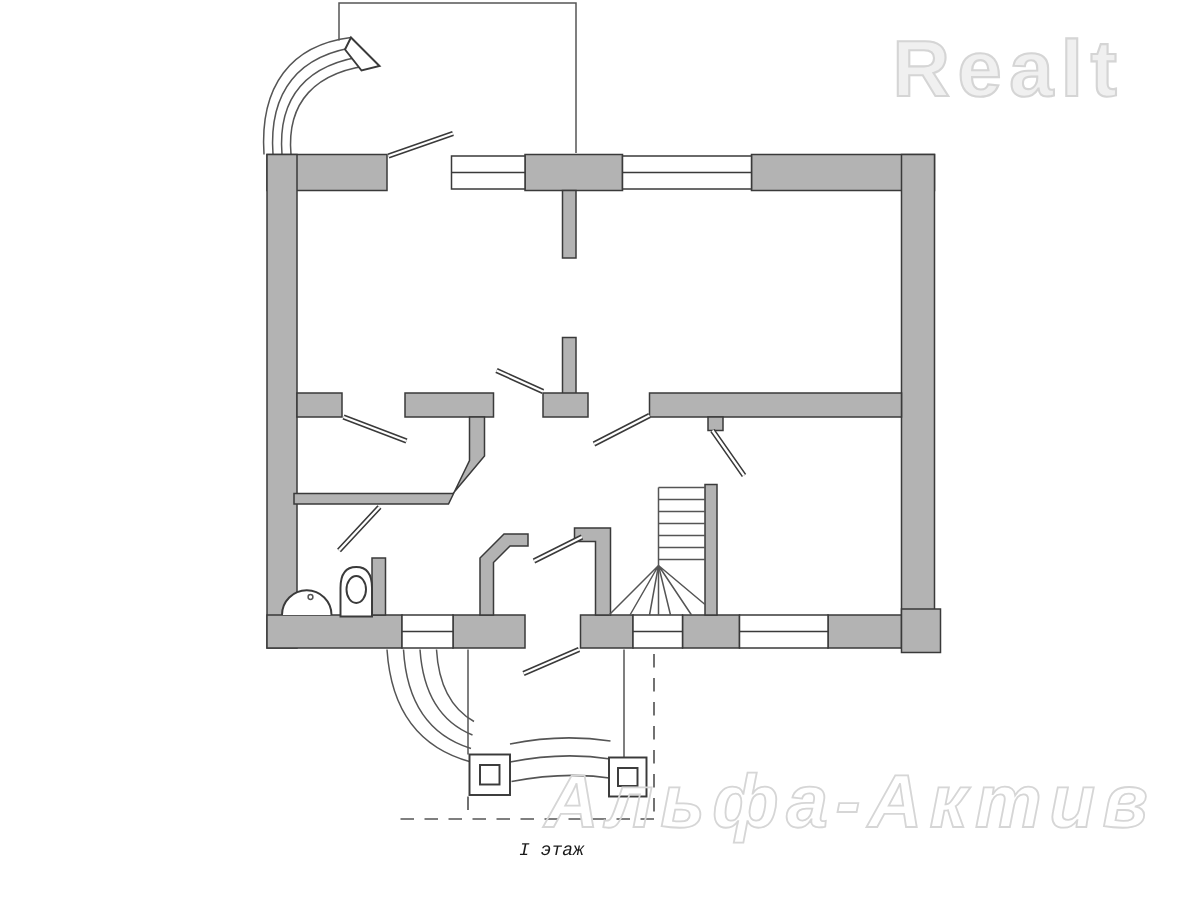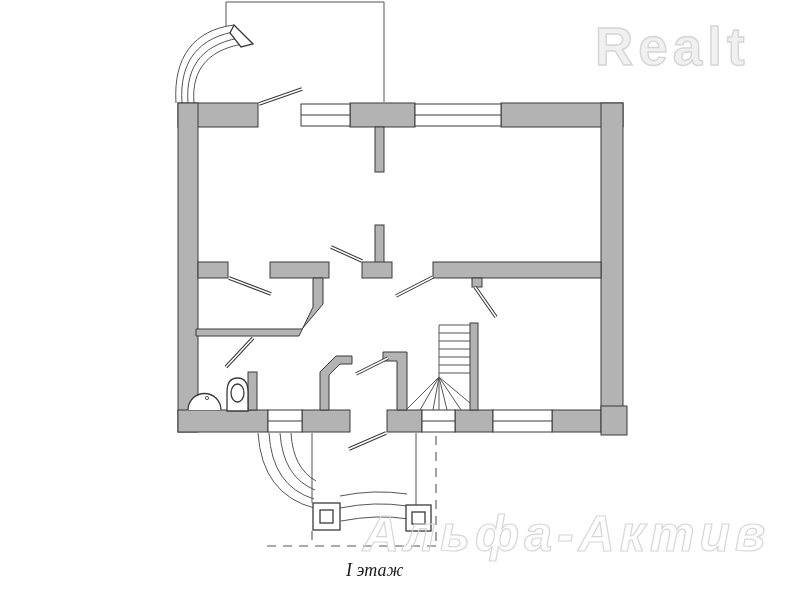--- a/index.html
+++ b/index.html
@@ -21,22 +21,22 @@
   .logo{position:absolute;left:595px;top:16px;width:205px;
         font-size:53px;font-weight:bold;letter-spacing:5px;
         color:var(--logo-fill,#f0f0f0);
         -webkit-text-stroke:1.4px var(--logo-stroke,#d5d5d5);
         font-family:"Liberation Sans",sans-serif;}
   .watermark{position:absolute;left:363px;top:505px;width:440px;
         font-size:50px;font-weight:bold;font-style:italic;letter-spacing:5px;
         color:transparent;-webkit-text-stroke:1.2px var(--watermark-stroke,#d6d6d6);
         white-space:nowrap;font-family:"Liberation Sans",sans-serif;}
   .caption{position:absolute;left:346px;top:560px;
-        font-size:18px;font-style:italic;color:var(--caption-color,#1a1a1a);
-        font-family:Liberation Serif, serif;}
+        font-size:12px;font-style:italic;color:var(--caption-color,#1a1a1a);
+        font-family:Liberation Mono, monospace;}
 </style>
 </head>
 <body>
 
 <div class="stage">
 
   <svg width="800" height="600" viewBox="0 0 800 600">
 
     <g>
       <path class="thin" d="M226,27 L226,2 L384,2 L384,102"></path>

